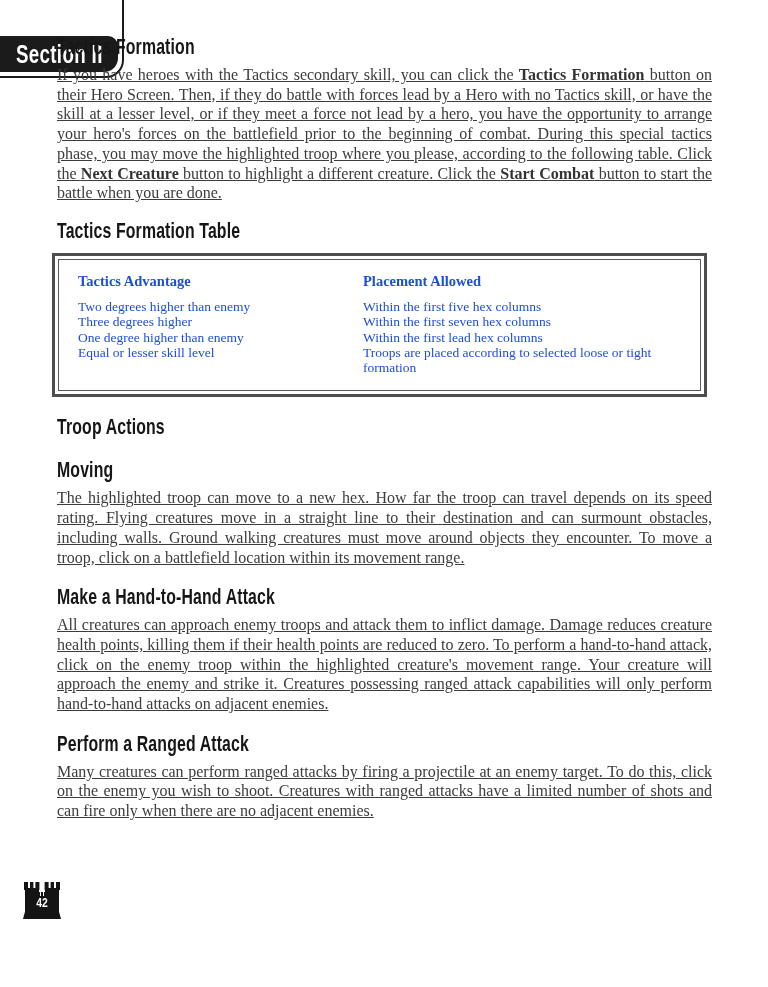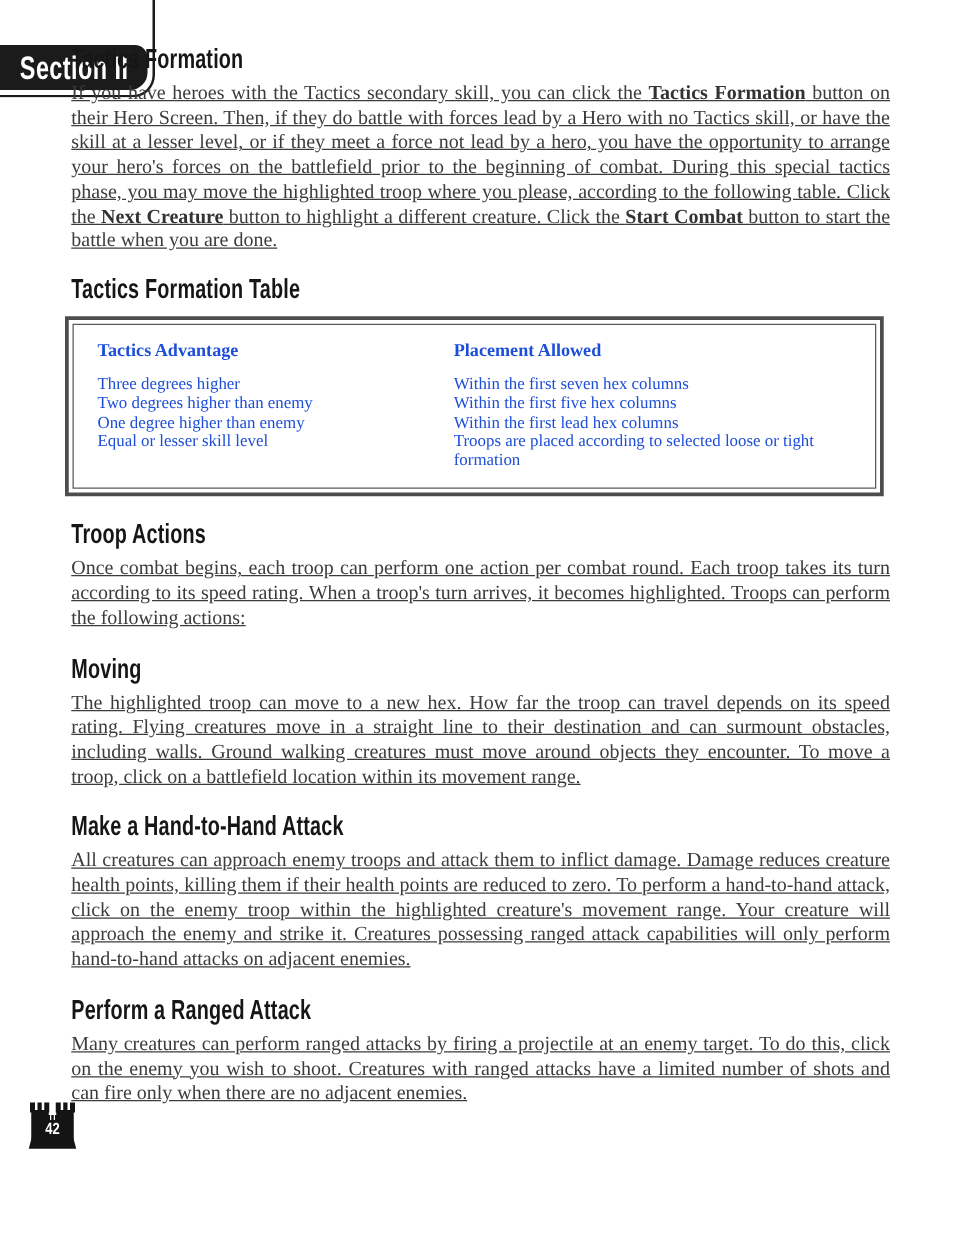--- a/index.html
+++ b/index.html
@@ -135,42 +135,41 @@
     <div class="tbl-inner">
       <table class="tactics">
         <thead>
           <tr>
             <th class="col1">Tactics Advantage</th>
             <th>Placement Allowed</th>
           </tr>
         </thead>
         <tbody>
           <tr>
+            <td class="col1">Two degrees higher than enemy</td>
+            <td>Within the first five hex columns</td>
+          </tr>
+          <tr>
             <td class="col1">Three degrees higher</td>
             <td>Within the first seven hex columns</td>
-          </tr>
-          <tr>
-            <td class="col1">Two degrees higher than enemy</td>
-            <td>Within the first five hex columns</td>
           </tr>
           <tr>
             <td class="col1">One degree higher than enemy</td>
             <td>Within the first lead hex columns</td>
           </tr>
           <tr>
             <td class="col1">Equal or lesser skill level</td>
             <td>Troops are placed according to selected loose or tight formation</td>
           </tr>
         </tbody>
       </table>
     </div>
   </div>
 
   <h2 class="h-mid">Troop Actions</h2>
-  <p class="body-text">Once combat begins, each troop can perform one action per combat round. Each troop takes its turn according to its speed rating. When a troop's turn arrives, it becomes highlighted. Troops can perform the following actions:</p>
 
   <h2 class="h-mid">Moving</h2>
   <p class="body-text">The highlighted troop can move to a new hex. How far the troop can travel depends on its speed rating. Flying creatures move in a straight line to their destination and can surmount obstacles, including walls. Ground walking creatures must move around objects they encounter. To move a troop, click on a battlefield location within its movement range.</p>
 
   <h2 class="h-mid">Make a Hand-to-Hand Attack</h2>
   <p class="body-text">All creatures can approach enemy troops and attack them to inflict damage. Damage reduces creature health points, killing them if their health points are reduced to zero. To perform a hand-to-hand attack, click on the enemy troop within the highlighted creature's movement range. Your creature will approach the enemy and strike it. Creatures possessing ranged attack capabilities will only perform hand-to-hand attacks on adjacent enemies.</p>
 
   <h2 class="h-mid">Perform a Ranged Attack</h2>
   <p class="body-text">Many creatures can perform ranged attacks by firing a projectile at an enemy target. To do this, click on the enemy you wish to shoot. Creatures with ranged attacks have a limited number of shots and can fire only when there are no adjacent enemies.</p>
 

